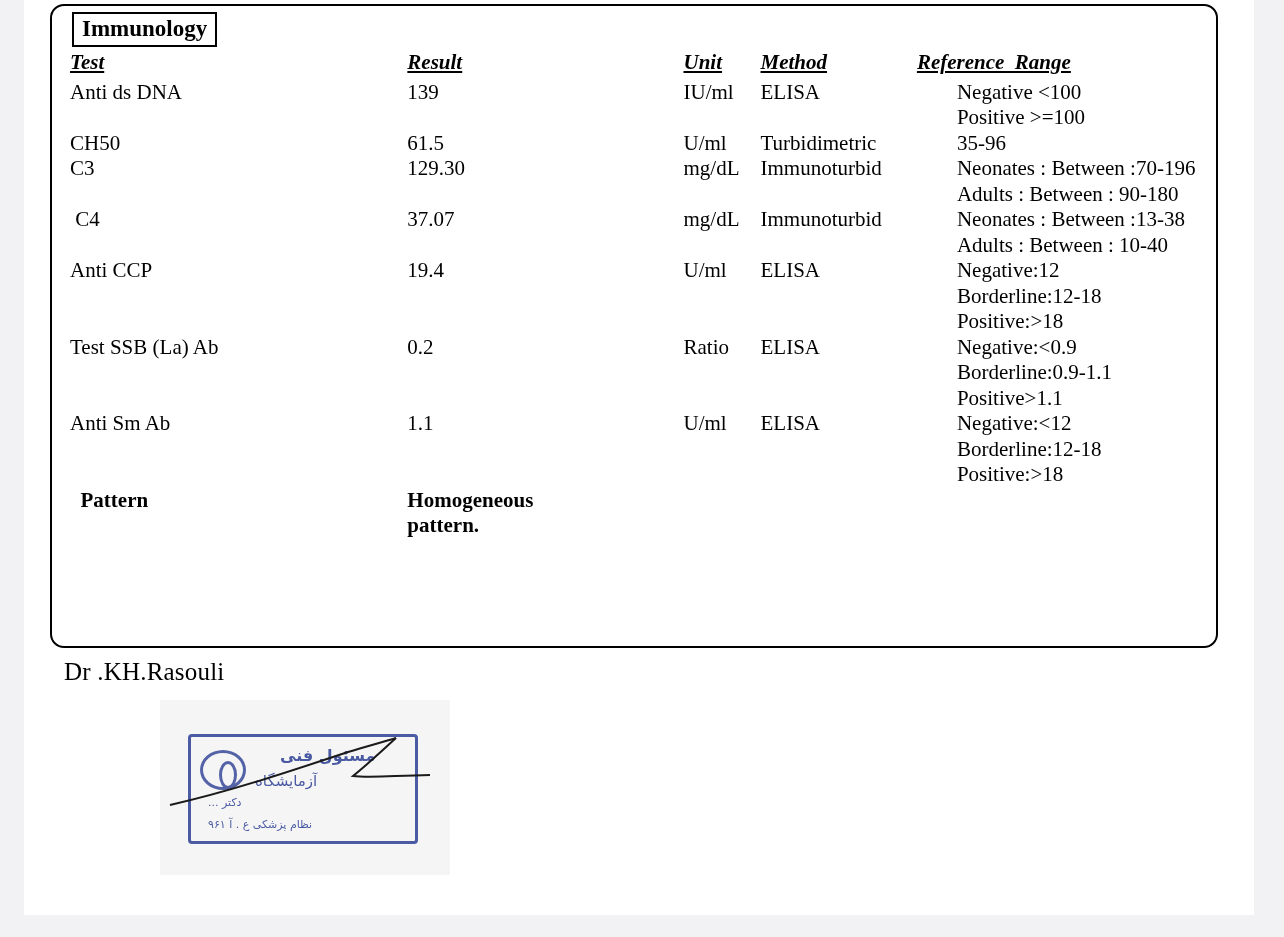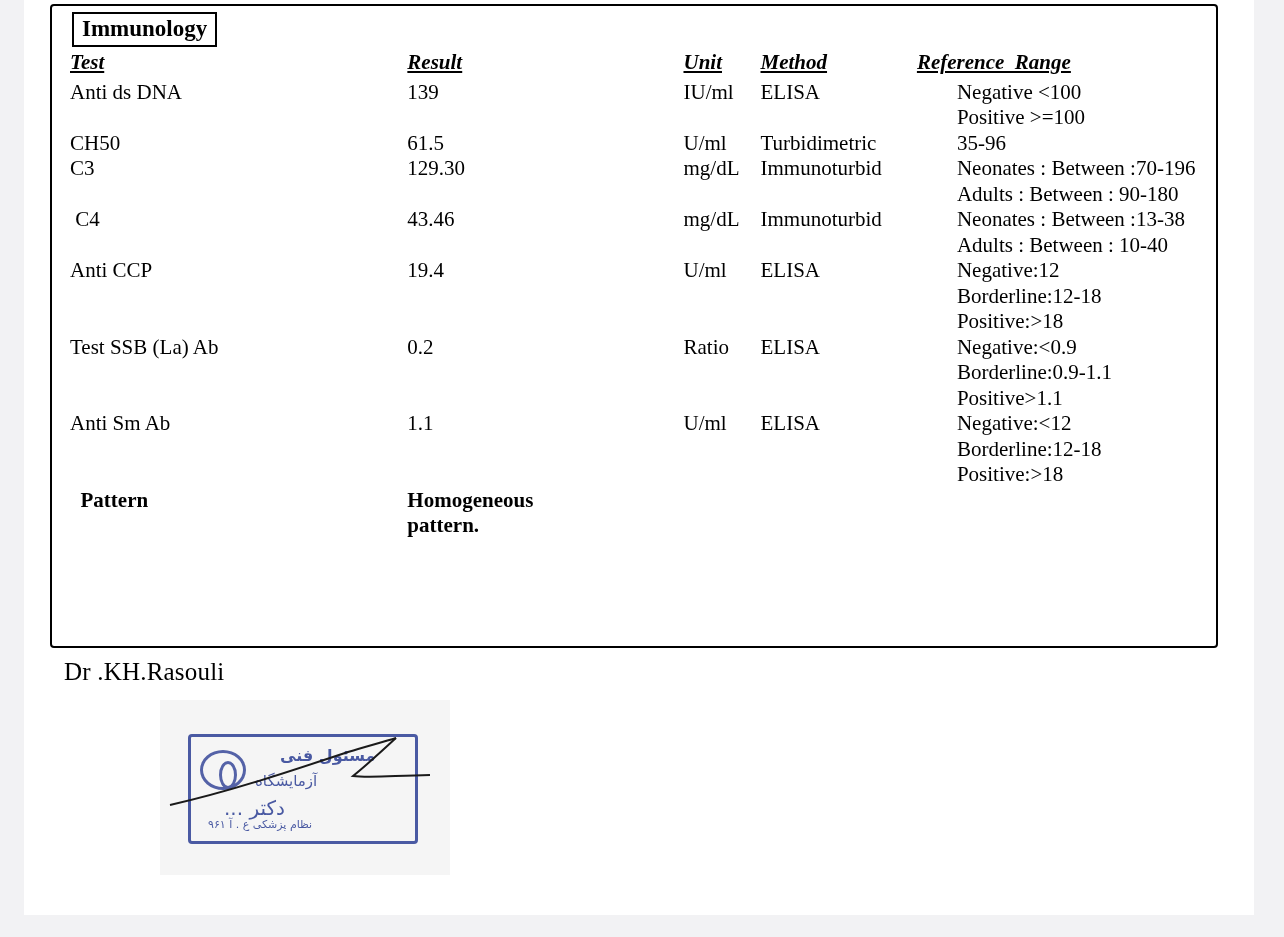--- a/index.html
+++ b/index.html
@@ -42,21 +42,21 @@
     background: #f2f2f4;
   }
 
   .report-box {
     position: absolute;
     left: 50px;
     top: 4px;
     width: 1168px;
     height: 644px;
     border: 2px solid #000;
-    border-radius: 4px;
+    border-radius: 14px;
     box-sizing: border-box;
     background: #fff;
   }
 
   .section-title {
     position: absolute;
     left: 20px;
     top: 6px;
     border: 2px solid #000;
     padding: 1px 8px 3px 8px;
@@ -155,21 +155,21 @@
   .stamp-text {
     position: absolute;
     color: #2c3e94;
     font-family: "DejaVu Sans", sans-serif;
     direction: rtl;
     opacity: 0.85;
     white-space: pre;
   }
   .st1 { left: 120px; top: 46px; font-size: 16px; font-weight: bold; }
   .st2 { left: 95px;  top: 72px; font-size: 15px; }
-  .st3 { left: 64px;  top: 96px; font-size: 20px; }
+  .st3 { left: 48px;  top: 96px; font-size: 11px; }
   .st4 { left: 48px;  top: 118px; font-size: 11px; }
   .stamp-slash {
     position: absolute;
     left: 8px;
     top: 30px;
     width: 280px;
     height: 85px;
     overflow: visible;
   }
 </style>
@@ -212,21 +212,21 @@
           </tr>
           <tr>
             <td class="col-test">C3</td>
             <td class="col-res">129.30</td>
             <td class="col-unit">mg/dL</td>
             <td class="col-meth">Immunoturbid</td>
             <td class="col-ref cell-lines"><div>Neonates : Between :70-196</div><div>Adults : Between : 90-180</div></td>
           </tr>
           <tr>
             <td class="col-test"> C4</td>
-            <td class="col-res">43.46</td>
+            <td class="col-res">37.07</td>
             <td class="col-unit">mg/dL</td>
             <td class="col-meth">Immunoturbid</td>
             <td class="col-ref cell-lines"><div>Neonates : Between :13-38</div><div>Adults : Between : 10-40</div></td>
           </tr>
           <tr>
             <td class="col-test">Anti CCP</td>
             <td class="col-res">19.4</td>
             <td class="col-unit">U/ml</td>
             <td class="col-meth">ELISA</td>
             <td class="col-ref cell-lines"><div>Negative:12</div><div>Borderline:12-18</div><div>Positive:&gt;18</div></td>

